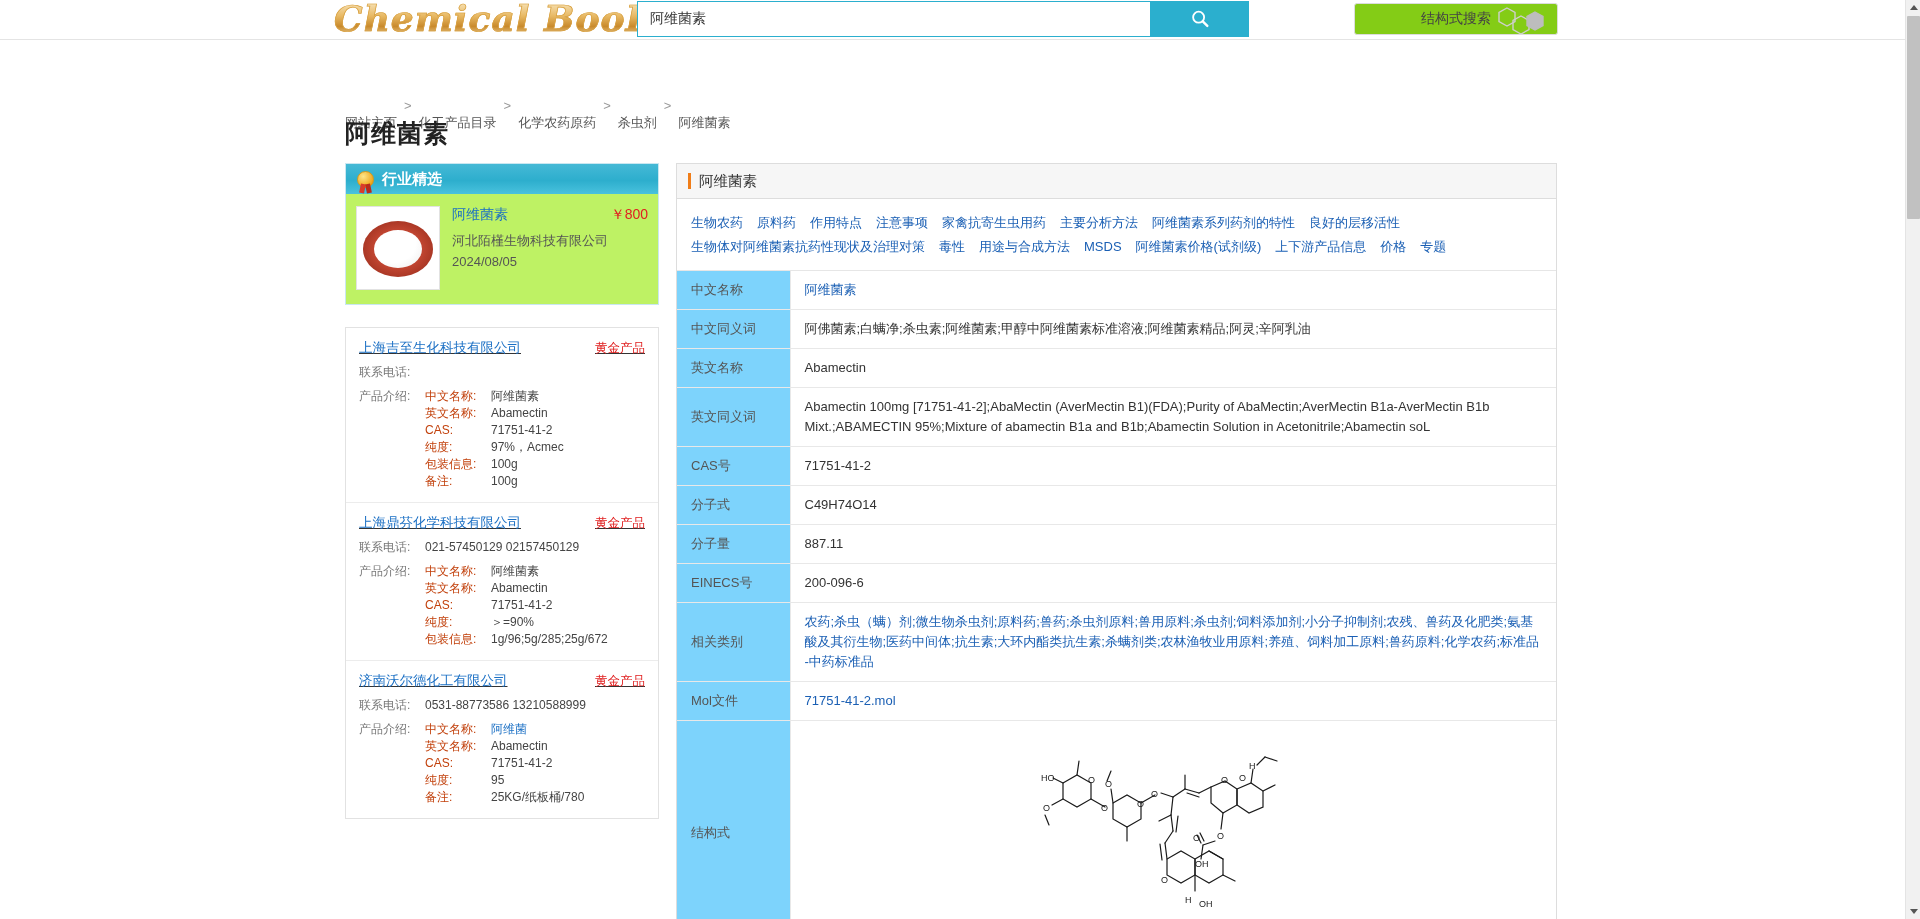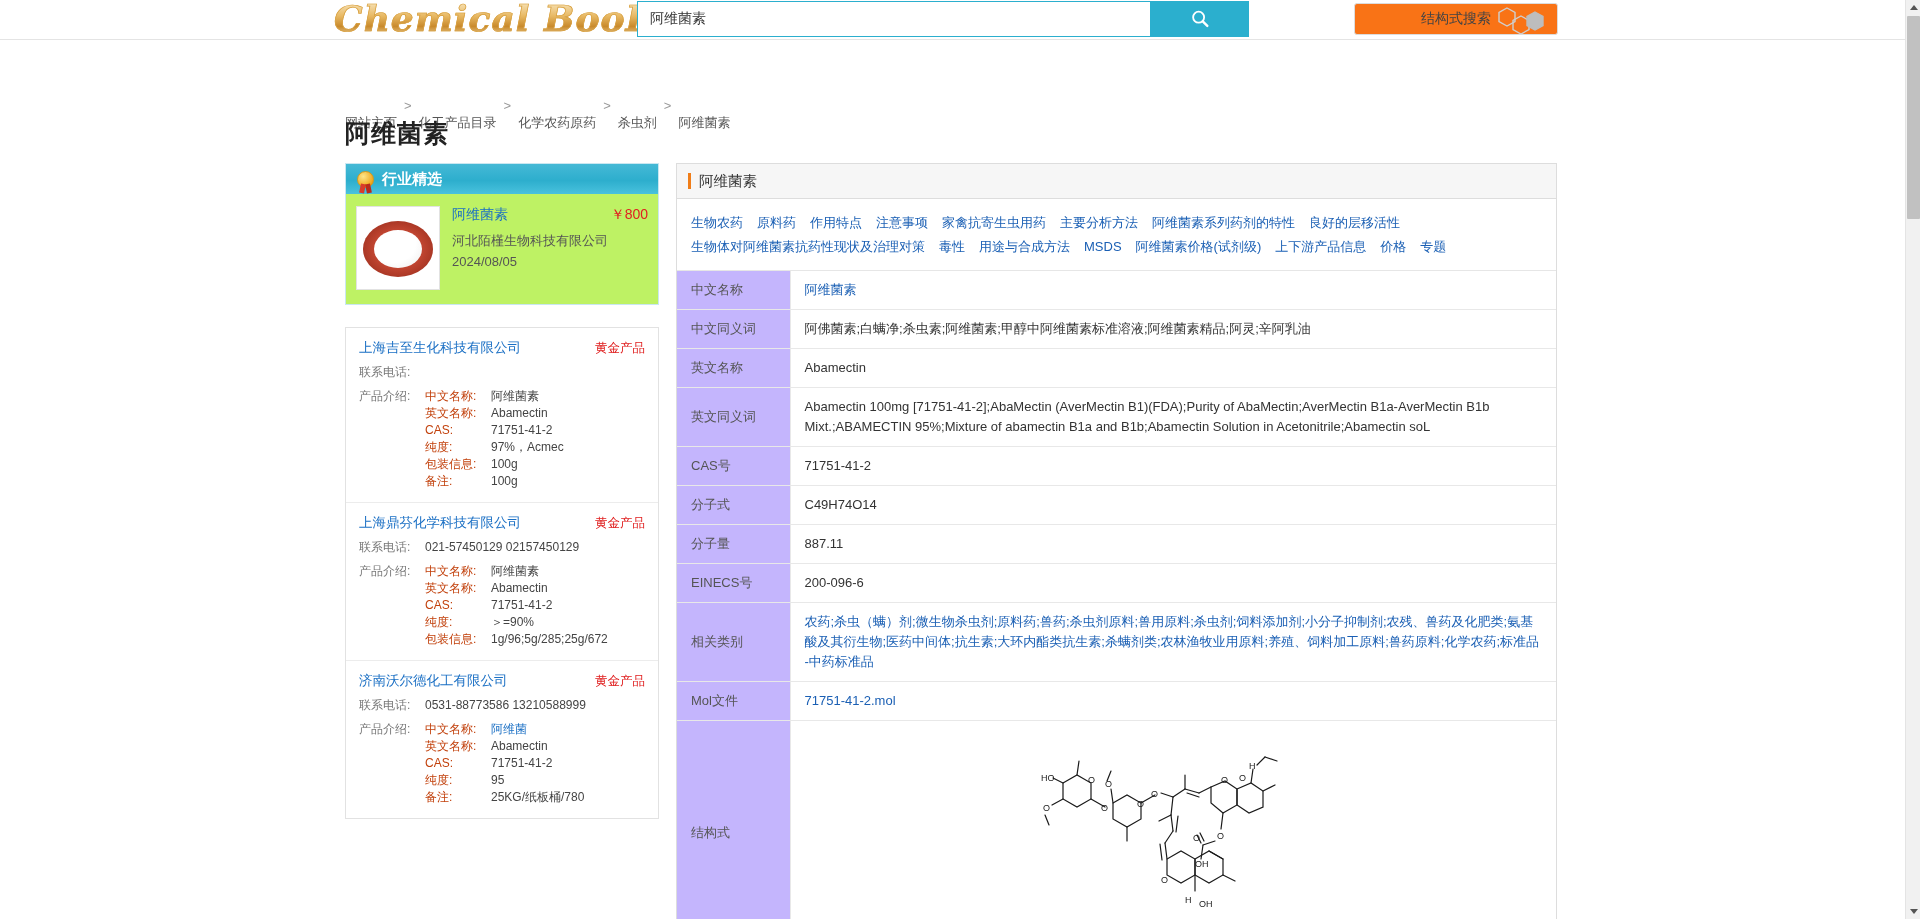--- a/index.html
+++ b/index.html
@@ -42,21 +42,21 @@
     outline:none; background:#fff;
   }
   .search-btn {
     width:99px; height:36px; border:none;
     background:#2bafce; cursor:pointer;
     display:flex; align-items:center; justify-content:center;
   }
   .struct-btn {
     position:absolute; left:1354px; top:3px;
     width:204px; height:32px;
-    border:1px solid #dcdcdc; background:#f97316;
+    border:1px solid #dcdcdc; background:#84cc16;
     border-radius:3px;
     display:flex; align-items:center; justify-content:center;
     font-size:14px; color:#444; cursor:pointer; position:absolute;
   }
   .struct-btn .hexes { position:absolute; right:10px; top:2px; }
 
   
   .breadcrumb {
     position:absolute; left:345px; top:79px;
     font-size:13px; color:#555;
@@ -120,21 +120,21 @@
   .sup-box { margin-top:22px; border:1px solid #e2e2e2; background:#fff; }
   .sup-head {
     display:flex; align-items:center; gap:9px;
     padding:12px 0 12px 13px; border-bottom:1px solid #ececec;
   }
   .sup-head .bar { width:4px; height:17px; background:#f07d18; flex:none; }
   .sup-head .txt { font-size:16px; color:#222; }
 
   .sup-item { padding:11px 13px 12px 13px; border-bottom:1px solid #ececec; }
   .sup-item:last-child { border-bottom:none; }
-  .sup-top { display:flex; justify-content:space-between; align-items:baseline; }
+  .sup-top { display:flex; justify-content:space-between; align-items:baseline;text-decoration:underline; }
   .sup-comp { color:#1a6fc4; font-size:13.5px; cursor:pointer; }
   .sup-gold { color:#e02020; font-size:12.5px; white-space:nowrap; }
   .kv { display:flex; font-size:12px; color:#444; margin-top:7px; line-height:17px; }
   .kv .k { color:#777; width:66px; flex:none; }
   .kv .v { flex:1; }
   .sub { display:flex; line-height:17px; }
   .sub .sk { width:66px; flex:none; color:#c2410c; }
   .sub .sv { flex:1; color:#444; }
   .sub .sv.link { color:#1a6fc4; cursor:pointer; }
 
@@ -152,21 +152,21 @@
   .taglinks a {
     color:#1a5fb4; font-size:13px; text-decoration:none; cursor:pointer;
     margin-right:14px; line-height:24px; white-space:nowrap;
   }
 
   table.info { width:100%; border-collapse:collapse; table-layout:fixed; }
   table.info td { border-top:1px solid #e8e8e8; vertical-align:middle; }
   table.info tr:first-child td { border-top:none; }
   td.lab {
     width:113px; padding:9px 0 9px 14px; font-size:13px; color:#555;
-    background:#c4b5fd; border-right:1px solid #e8e8e8;
+    background:#7dd3fc; border-right:1px solid #e8e8e8;
   }
   td.val { padding:9px 14px 9px 14px; font-size:13px; color:#333; line-height:20px; word-break:break-word; }
   td.val a, .lnk { color:#1a5fb4; text-decoration:none; cursor:pointer; }
   td.struct { padding:10px 0; text-align:center; }
 
   
   .sbar {
     position:absolute; right:0; top:0; width:15px; height:919px;
     background:#f1f1f1; border-left:1px solid #e4e4e4;
   }

